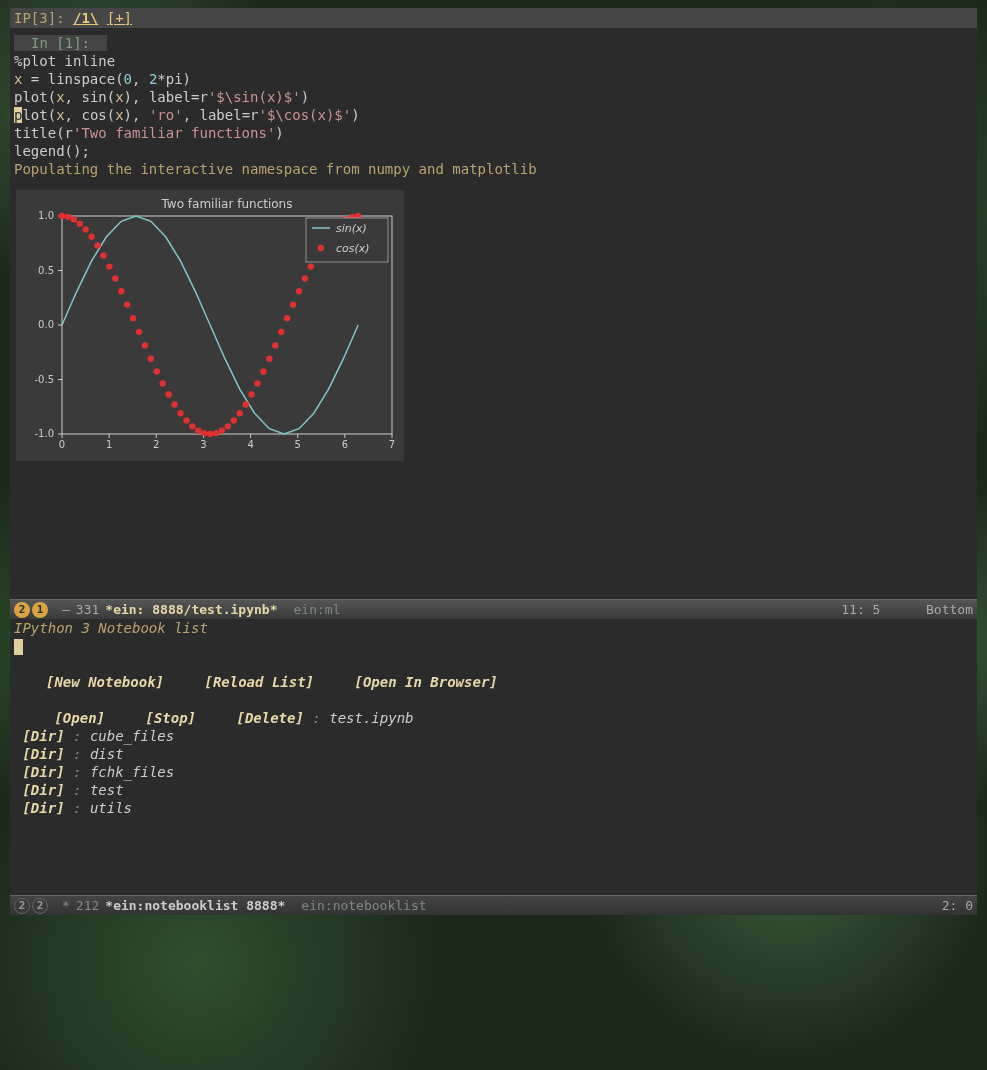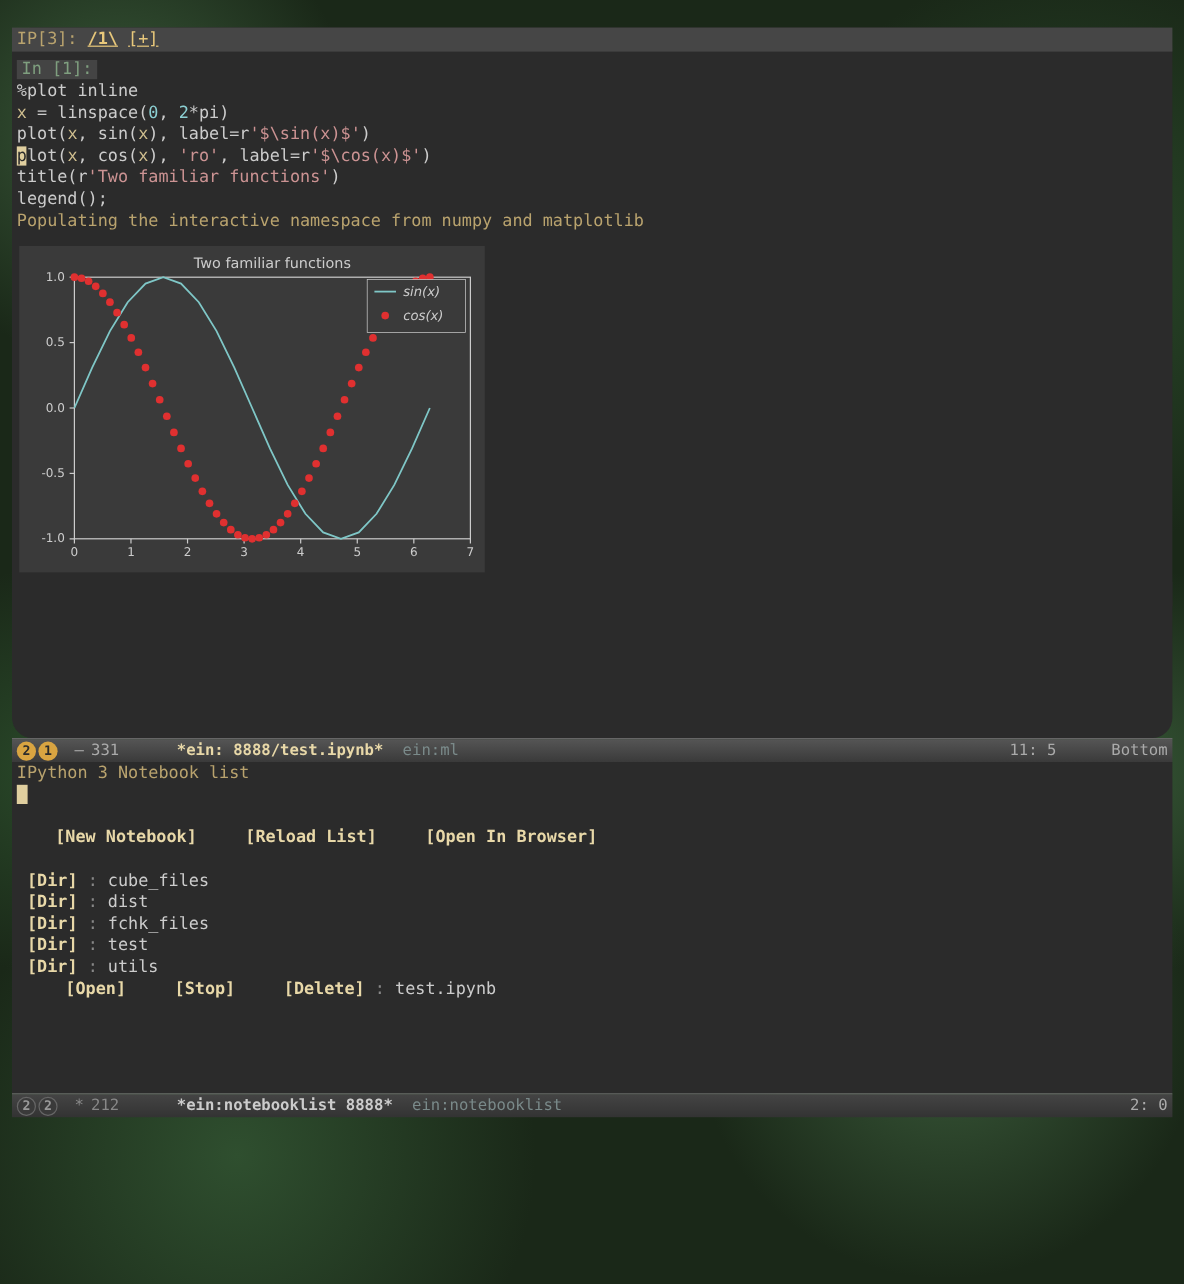--- a/index.html
+++ b/index.html
@@ -19,32 +19,32 @@
   width: 987px;
   height: 1070px;
   overflow: hidden;
   position: relative;
 }
 .pane {
   background: #2b2b2b;
   margin: 0 10px;
   position: relative;
 }
-.pane-top { margin-top: 23px; border-radius: 17px; }
+.pane-top { margin-top: 8px; }
 .header-tabs {
   background: #464646;
   padding: 2px 4px;
   font-family: monospace;
 }
 .ip { color: #b9a36e; }
 .tab-active { color: #e8c87b; font-weight: bold; text-decoration: underline; }
 .tab-add { color: #e8c87b; text-decoration: underline; }
 .code-area { color: #ccc; padding: 0 4px 8px 4px; line-height: 18px; white-space: pre; }
 .out-str { color: #cc9393; }
-.cell-prompt { background: #444; color: #7f9f7f; padding: 0 4px; display: inline; }
+.cell-prompt { background: #444; color: #7f9f7f; padding: 0 17px; display: inline; }
 .py-num { color: #8cd0d3; }
 .py-str { color: #cc9393; }
 .py-cursor { background: #e0cf9f; color: #2b2b2b; }
 .py-var2 { color: #d0bf8f; }
 .out-text { color: #b9a36e; }
 .chart-wrap { background: #3a3a3a; display: inline-block; margin: 4px 0 0 6px; padding: 4px; }
 .empty-cell { background: #2b2b2b; height: 20px; margin-top: 8px; }
 .big-empty { height: 110px; }
 .modeline {
   background: linear-gradient(#555, #3a3a3a);
@@ -58,25 +58,25 @@
   border-top: 1px solid #666;
   position: relative;
 }
 .modeline .badge {
   display: inline-flex; align-items: center; justify-content: center;
   width: 16px; height: 16px; border-radius: 50%;
   font-size: 11px; font-weight: bold;
 }
 .badge-y { background: #d9a441; color: #2b2b2b; }
 .badge-d { background: #3a3a3a; color: #999; border: 1px solid #666; }
-.modeline .buf { color: #e8d8a8; font-weight: bold; margin-left: 42px; }
+.modeline .buf { color: #e8d8a8; font-weight: bold; }
 .modeline .mode { color: #7a8a8a; }
 .modeline .right { margin-left: auto; color: #aaa; }
 .modeline-inactive { background: linear-gradient(#444, #333); color: #888; }
-.notebook-list { padding: 0 4px 8px 4px; line-height: 18px; color: #ccc; }
+.notebook-list { padding: 0 4px 8px 4px; line-height: 18px; color: #ccc; font-style: italic; }
 .nb-title { color: #b9a36e; }
 .nb-cursor { background: #e0cf9f; width: 9px; height: 16px; display: inline-block; vertical-align: middle; }
 .nb-link { color: #e8d8a8; font-weight: bold; }
 .nb-action { color: #e8d8a8; font-weight: bold; margin-left: 32px; }
 .nb-dir { color: #e8d8a8; font-weight: bold; }
 .nb-sep { color: #888; }
 .nb-name { color: #ccc; }
 .big-empty2 { height: 70px; }
 svg text { font-family: "DejaVu Sans", sans-serif; fill: #ccc; }
 </style>
@@ -214,28 +214,28 @@
   </span>
 </div>
 
 <div class="pane">
   <div class="notebook-list">
 <div><span class="nb-title">IPython 3 Notebook list</span></div>
 <div><span class="nb-cursor"></span></div>
 <div>&nbsp;</div>
 <div><span class="nb-action">[New Notebook]</span> <span class="nb-action">[Reload List]</span> <span class="nb-action">[Open In Browser]</span></div>
 <div>&nbsp;</div>
+<div>&nbsp;<span class="nb-action">[Open]</span> <span class="nb-action">[Stop]</span> <span class="nb-action">[Delete]</span><span class="nb-sep"> : </span><span class="nb-name">test.ipynb</span></div>
 <div id="dir-list">
         <div>&nbsp;<span class="nb-dir">[Dir]</span><span class="nb-sep"> : </span><span class="nb-name">cube_files</span></div>
         <div>&nbsp;<span class="nb-dir">[Dir]</span><span class="nb-sep"> : </span><span class="nb-name">dist</span></div>
         <div>&nbsp;<span class="nb-dir">[Dir]</span><span class="nb-sep"> : </span><span class="nb-name">fchk_files</span></div>
         <div>&nbsp;<span class="nb-dir">[Dir]</span><span class="nb-sep"> : </span><span class="nb-name">test</span></div>
         <div>&nbsp;<span class="nb-dir">[Dir]</span><span class="nb-sep"> : </span><span class="nb-name">utils</span></div>
       </div>
-<div>&nbsp;<span class="nb-action">[Open]</span> <span class="nb-action">[Stop]</span> <span class="nb-action">[Delete]</span><span class="nb-sep"> : </span><span class="nb-name">test.ipynb</span></div>
   </div>
   <div class="big-empty2"></div>
 </div>
 
 <div class="modeline modeline-inactive">
   <span class="badge badge-d">2</span>
   <span style="width:2px"></span>
   <span class="badge badge-d">2</span>
   <span style="width:14px"></span>
   <span>*</span>

